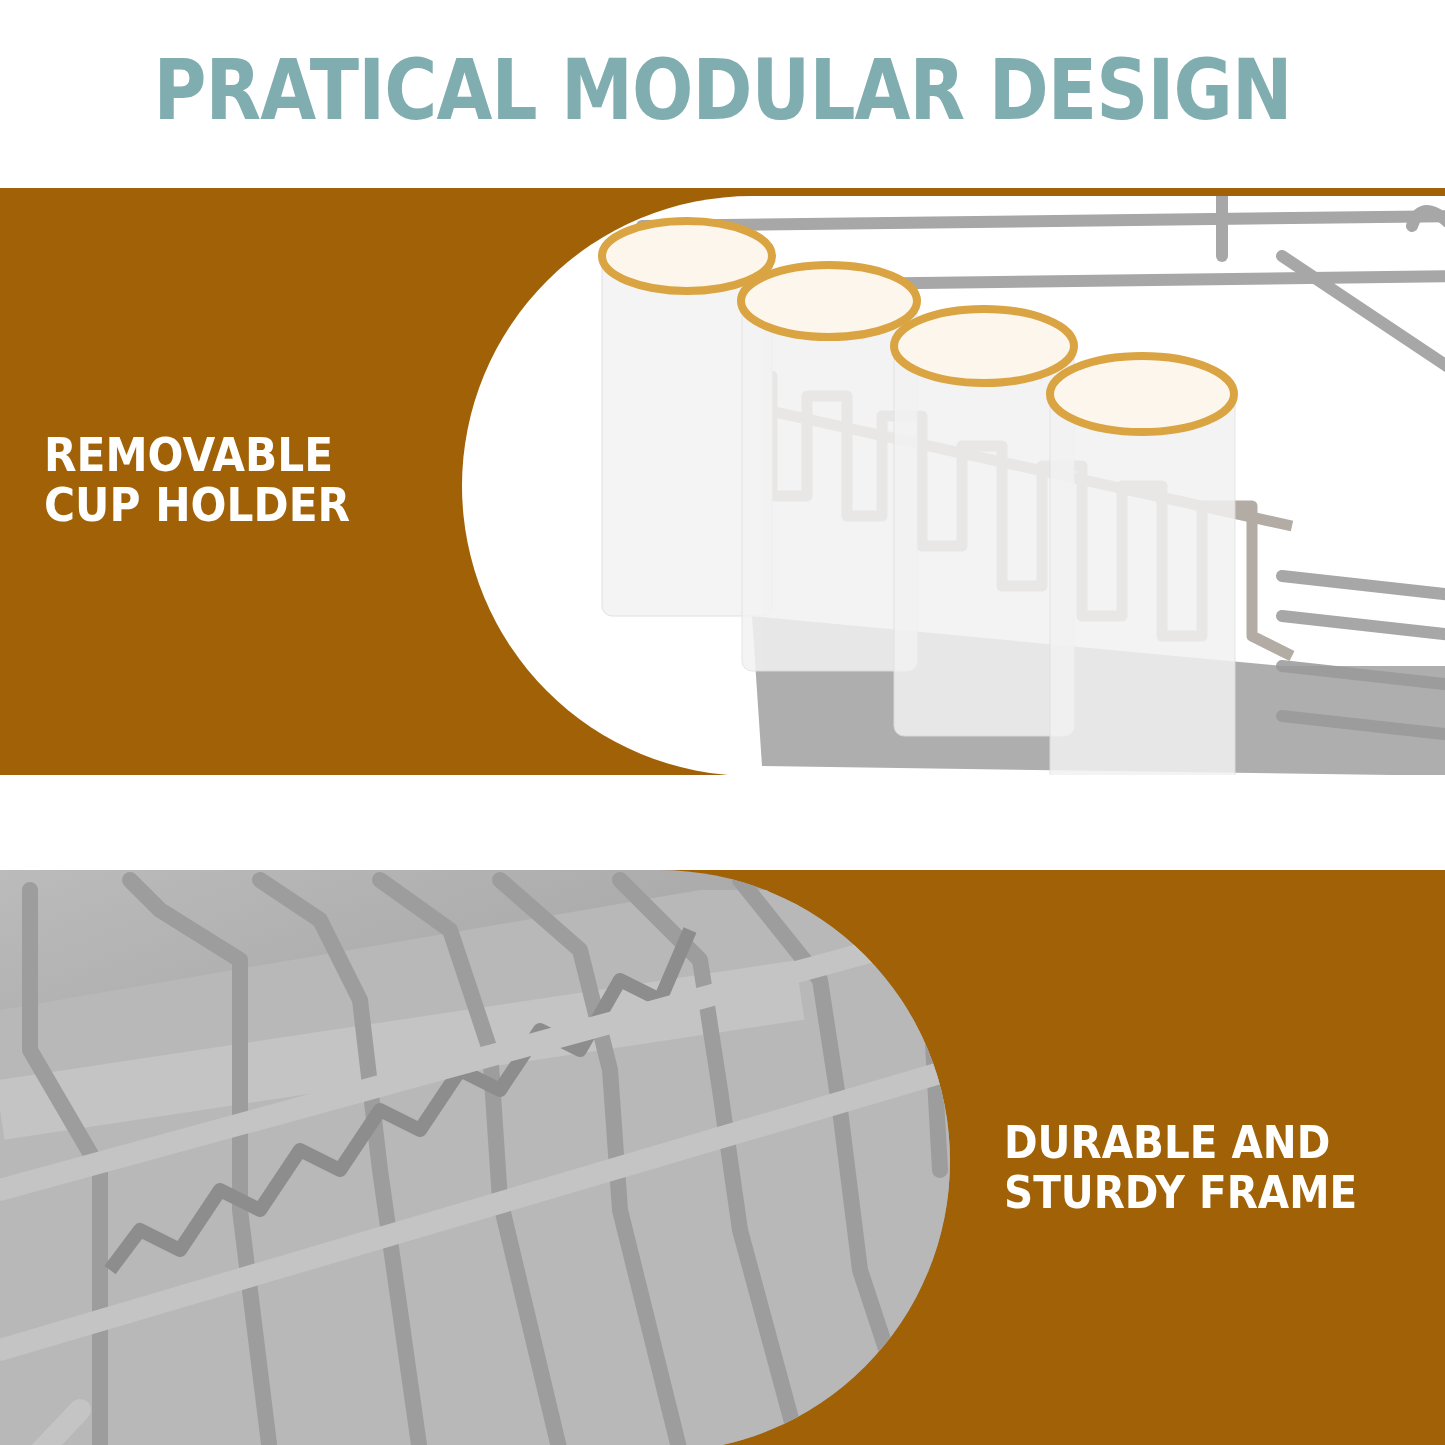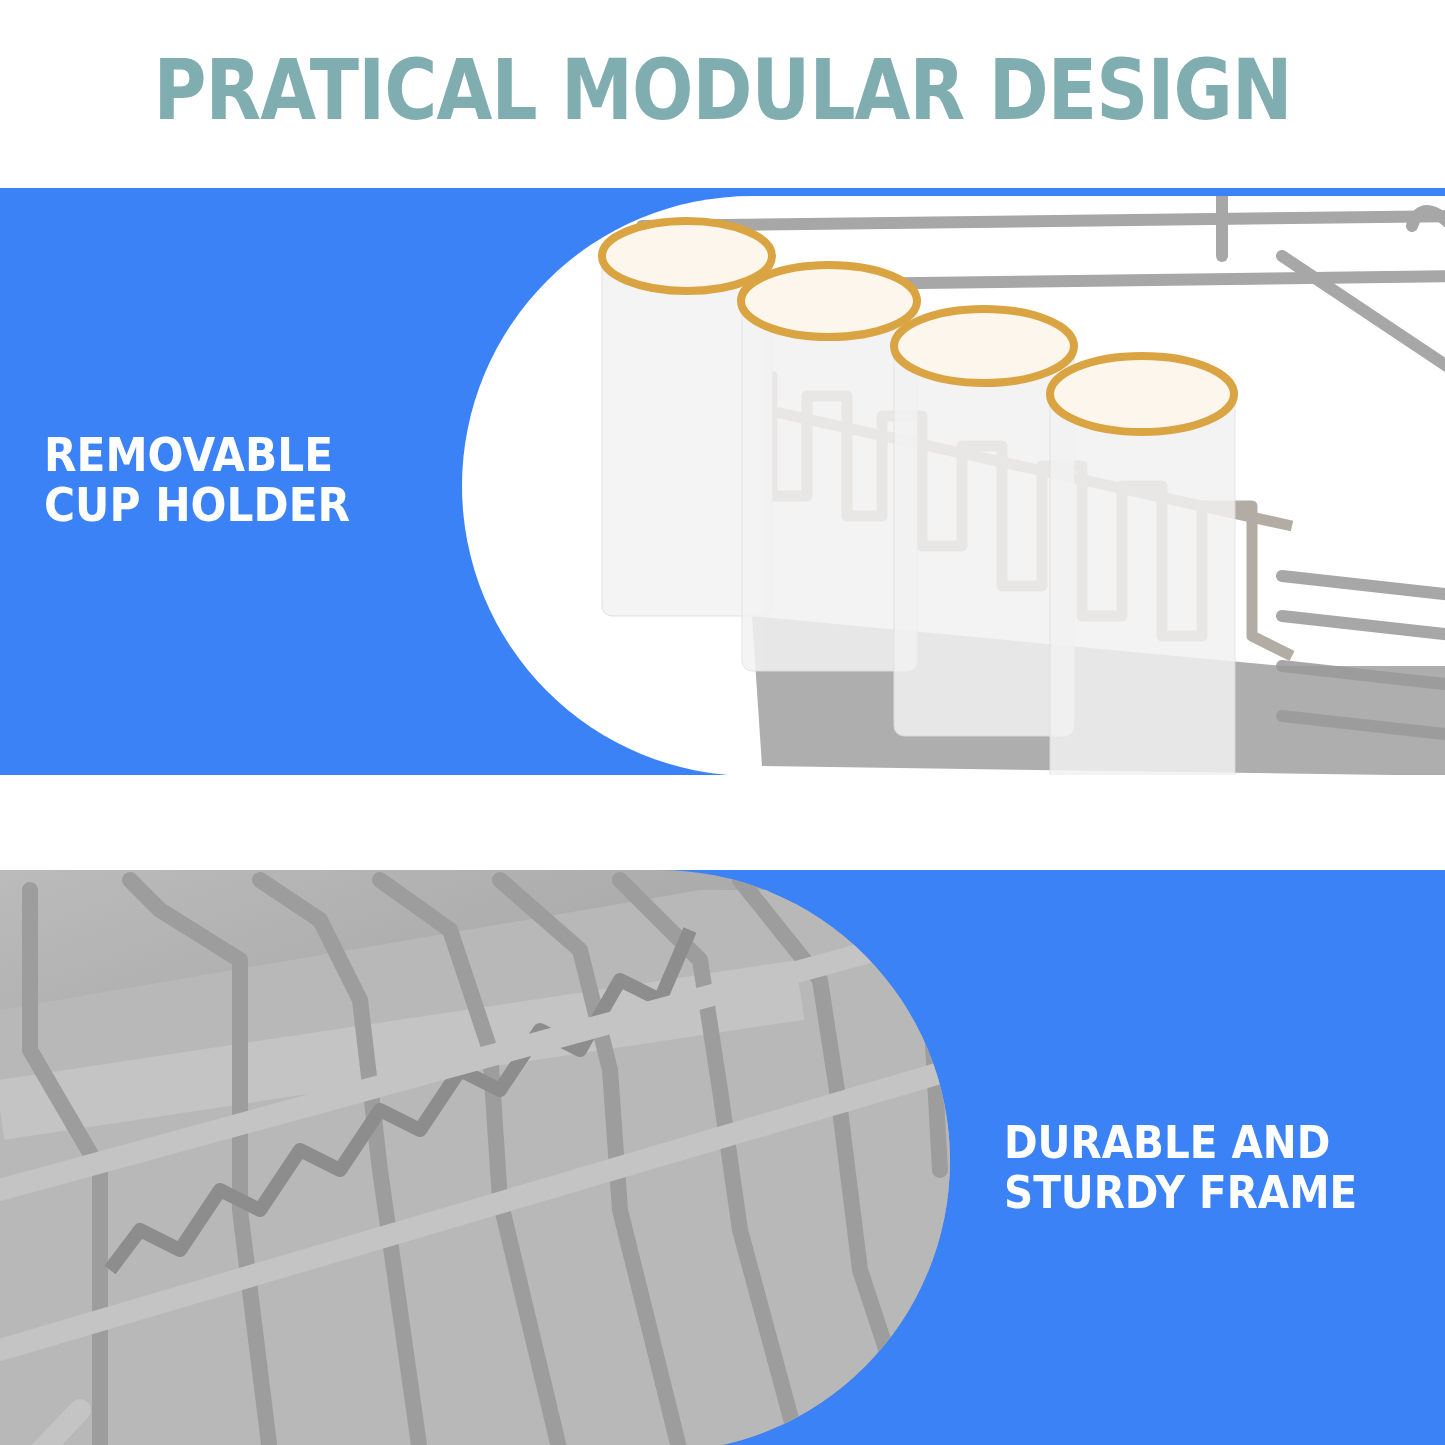--- a/index.html
+++ b/index.html
@@ -7,21 +7,21 @@
       width: 1445px; height: 1445px; background: #ffffff; position: relative; overflow: hidden;
       font-family: "DejaVu Sans", sans-serif;
     }
     .title {
       position: absolute; left: 0; top: 30px; width: 1445px; text-align: center;
       font-family: "DejaVu Sans", sans-serif; font-weight: bold; font-size: 84px;
       color: #7fadb0; letter-spacing: -1px; transform: scaleX(0.86); transform-origin: center;
       line-height: 120px;
     }
     .panel {
-      position: absolute; left: 0; width: 1445px; background: #3b82f6; overflow: hidden;
+      position: absolute; left: 0; width: 1445px; background: #a16207; overflow: hidden;
     }
     .panel-top { top: 188px; height: 587px; }
     .panel-bottom { top: 870px; height: 582px; }
 
     
     .photo-top {
       position: absolute; left: 462px; top: 8px; width: 1100px; height: 580px;
       background: #ffffff; border-radius: 290px 0 0 290px;
       overflow: hidden;
     }

